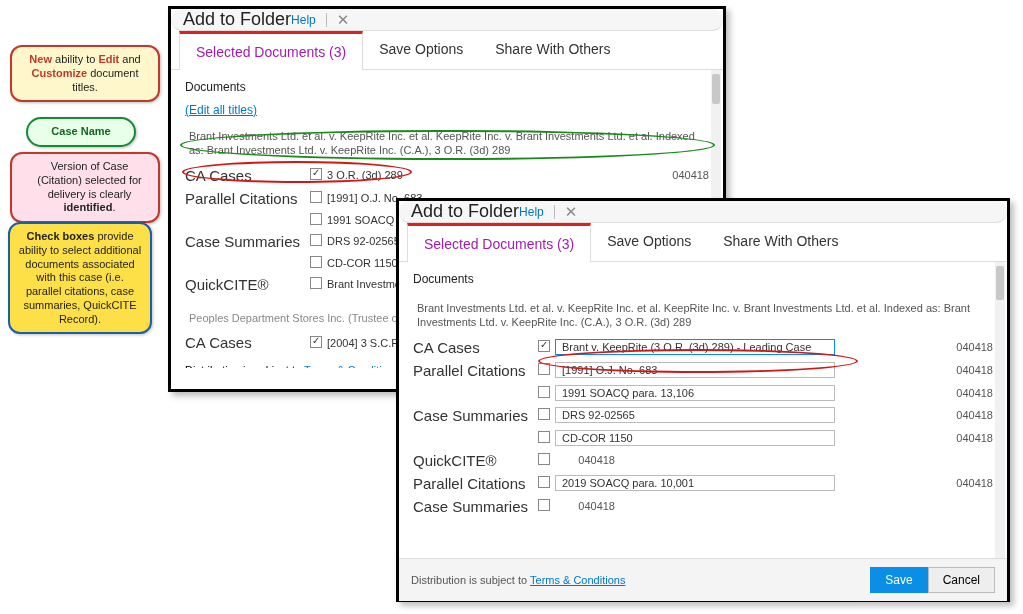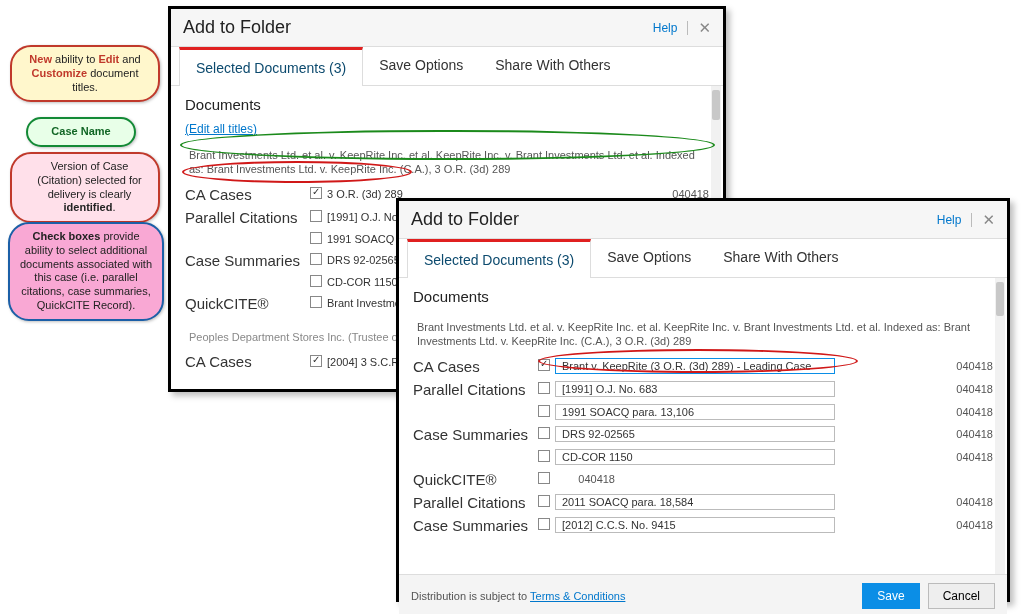--- a/index.html
+++ b/index.html
@@ -13,24 +13,24 @@
   }
   .dialog {
     position: absolute;
     background: #fff;
     border: 3px solid #000;
     box-shadow: 4px 4px 6px rgba(0,0,0,0.25);
   }
   .dialog-header {
     background: #f6f6f6;
     border-bottom: 1px solid #ddd;
-    padding: 8px 12px;
+    padding: 0 12px;
     display: flex;
     align-items: center;
-    justify-content: space-between;
+    border-radius: 12px;
   }
   .dialog-title {
     font-size: 18px;
     font-weight: 400;
     color: #222;
   }
   .header-right {
     display: flex;
     align-items: center;
     gap: 10px;
@@ -43,33 +43,33 @@
     border-bottom:1px solid #ddd;
     padding-left:8px;
   }
   .tab {
     padding:10px 16px;
     font-size:14px;
     color:#333;
     cursor:pointer;
   }
   .tab.active {
-    color:#0c4a6e;
+    color:#a21caf;
     border-top:3px solid #e02020;
     border-left:1px solid #ddd;
     border-right:1px solid #ddd;
     margin-bottom:-1px;
     background:#fff;
   }
   .body-area {
     padding:10px 14px 6px 14px;
     position:relative;
     overflow:hidden;
   }
-  .section-label { font-size:15px; color:#222; margin-bottom:6px; }
+  .section-label { font-size:12px; color:#222; margin-bottom:6px; }
   .edit-all { color:#0077cc; font-size:12px; text-decoration:underline; }
   .case-block { margin-top:6px; padding:6px 4px; font-size:11px; color:#555; line-height:1.25;}
   .row { display:flex; align-items:center; padding:3px 0; font-size:11px; color:#333;}
   .row .col-label { width:120px; color:#333; font-size:15px; }
   .row .col-chk   { width:22px; text-align:center; }
   .row .col-val   { flex:1; }
   .row .col-date  { width:60px; text-align:right; color:#555; font-size:11px;}
   .ghost-text { color:#888; }
 
   
@@ -78,44 +78,44 @@
     width: 280px; display:inline-block;
   }
   .footer-bar {
     background:#f4f4f4; border-top:1px solid #ddd;
     padding:8px 12px; display:flex; align-items:center; justify-content:space-between;
     font-size:11px; color:#555;
   }
   .tc-link { color:#0077cc; }
   .btn { font-size:12px; padding:5px 14px; border:1px solid #bbb; background:#eee; cursor:pointer;}
   .btn.primary { background:#0b8ee6; color:#fff; border-color:#0b8ee6;}
-  .btn-row { display:flex; gap:8px; }
+  .btn-row { display:flex; }
 
   .scroll-track {
     position:absolute; right:2px; top:0; bottom:0; width:10px; background:#f1f1f1;
   }
   .scroll-thumb {
     position:absolute; left:1px; width:8px; background:#c8c8c8; border-radius:2px;
   }
 
   
   .callout {
     position:absolute;
     border:2px solid;
-    border-radius:21px;
+    border-radius:12px;
     padding:6px 8px;
     font-size:11px;
     line-height:1.25;
     text-align:center;
     box-shadow:1px 1px 3px rgba(0,0,0,0.25);
   }
   .callout.yellow { border-color:#c0392b; background:#fff7cc; color:#222; width:150px;}
   .callout.green  { border-color:#138a36; background:#e8ffe8; color:#116625; width:110px; border-radius:18px;}
   .callout.pink   { border-color:#c0392b; background:#ffe0ea; color:#222; width:150px;}
-  .callout.blue   { border-color:#1b5fa7; background:#f9a8d4; color:#222; width:156px;}
+  .callout.blue   { border-color:#1b5fa7; background:#fde047; color:#222; width:144px;}
 
   
   .oval { position:absolute; border:2px solid; border-radius:50%/50%; pointer-events:none;}
   .oval.red { border-color:#d01818; }
   .oval.green-ov { border-color:#1b8a1b; }
 
   .b { font-weight:bold; }
 
   
   .chk { width:12px; height:12px; border:1px solid #888; background:#fff; display:inline-block; position:relative;}
@@ -267,27 +267,26 @@
           <div class="col-date">040418</div>
         </div>
         <div class="row">
           <div class="col-label">QuickCITE®</div>
           <div class="col-chk"><span class="chk"></span></div>
           <div class="col-date">040418</div>
         </div>
         <div class="row">
           <div class="col-label">Parallel Citations</div>
           <div class="col-chk"><span class="chk"></span></div>
-          <div class="col-val"><span class="input-like">2011 SOACQ para. 18,584</span></div>
+          <div class="col-val"><span class="input-like">2019 SOACQ para. 10,001</span></div>
           <div class="col-date">040418</div>
         </div>
         <div class="row">
           <div class="col-label">Case Summaries</div>
           <div class="col-chk"><span class="chk"></span></div>
-          <div class="col-val"><span class="input-like">[2012] C.C.S. No. 9415</span></div>
           <div class="col-date">040418</div>
         </div>
       </div>
 
     <div class="scroll-track">
       <div class="scroll-thumb" style="top:4px; height:34px;"></div>
     </div>
   </div>
   <div class="footer-bar">
     <div>

